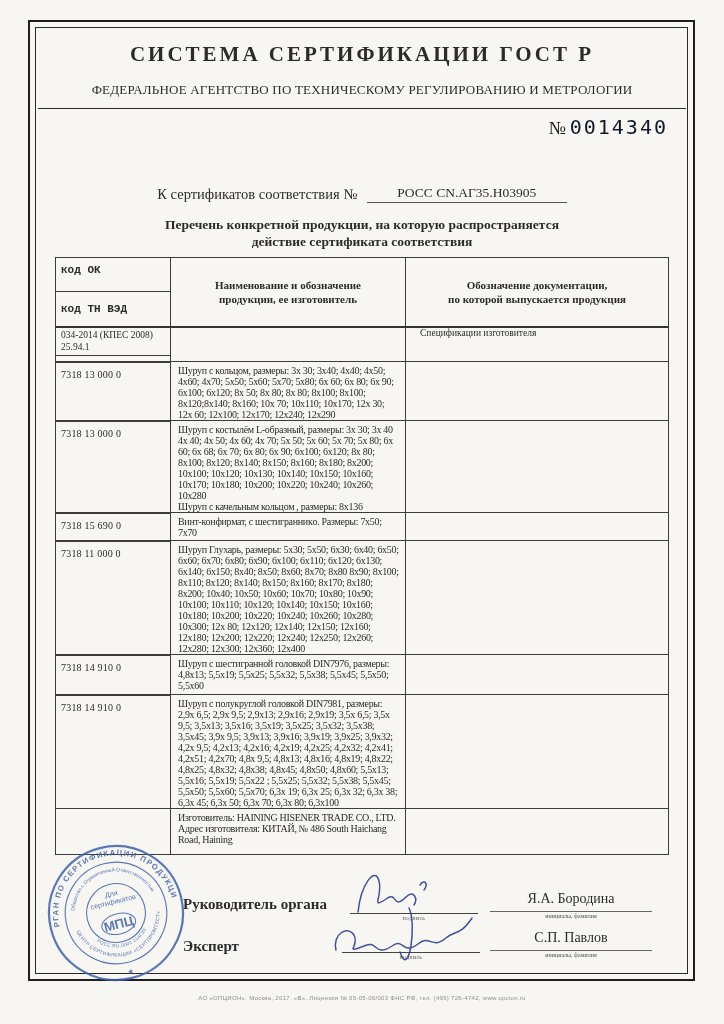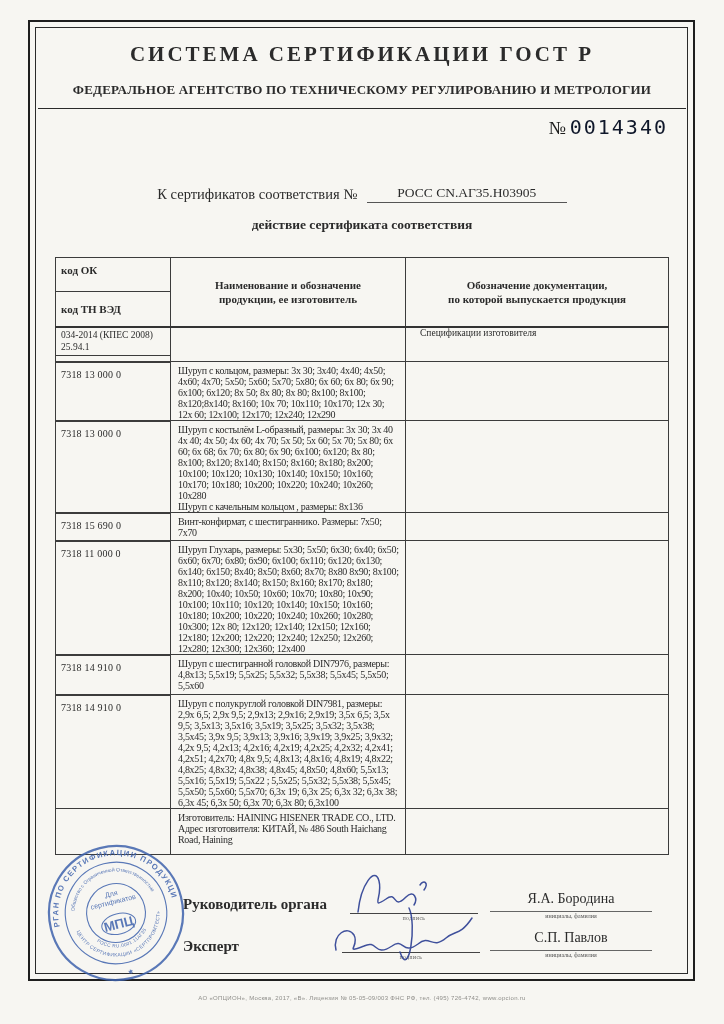--- a/index.html
+++ b/index.html
@@ -2,36 +2,36 @@
 <html><head>
 <meta charset="utf-8">
 <style>
   html,body{margin:0;padding:0;background:#e9e8e4;}
   .page{position:relative;width:724px;height:1024px;background:#f7f6f2;overflow:hidden;
         font-family:"Liberation Serif",serif;color:#2b2b2b;}
   .frame{position:absolute;left:28px;top:20px;width:663px;height:957px;border:2.5px solid #1e1e1e;}
   .frame-inner{position:absolute;inset:5px;border:1px solid #2a2a2a;}
   .abs{position:absolute;}
   .hdr-title{top:42px;left:28px;width:668px;text-align:center;font-size:21px;font-weight:bold;letter-spacing:3px;}
-  .hdr-sub{top:82px;left:28px;width:668px;text-align:center;font-size:13px;font-weight:bold;letter-spacing:.2px;}
+  .hdr-sub{top:82px;left:28px;width:668px;text-align:center;font-size:13px;font-weight:normal;letter-spacing:.2px;}
   .hdr-rule{top:108px;left:38px;width:648px;border-top:1.5px solid #2a2a2a;height:0;}
   .doc-num{top:115px;left:28px;width:640px;text-align:right;}
   .doc-num .nolabel{font-size:18px;color:#1d1d1d;}
   .doc-num .noval{font-family:"DejaVu Sans Mono",monospace;font-size:20px;color:#0f172a;letter-spacing:2px;}
   .annex-title{top:146px;left:28px;width:668px;text-align:center;font-size:21px;font-weight:bold;letter-spacing:1.5px;}
   .cert-line{top:185px;left:28px;width:668px;text-align:center;font-size:14.5px;}
   .cert-num{display:inline-block;min-width:180px;border-bottom:1px solid #555;font-size:13.5px;
             padding:0 10px 1px;margin-left:6px;vertical-align:bottom;}
   .scope{top:216px;left:28px;width:668px;text-align:center;font-size:13.5px;font-weight:bold;line-height:17px;}
   
   table.products{position:absolute;top:257px;left:55px;width:613px;border-collapse:collapse;table-layout:fixed;
                  border:1.5px solid #3a3a3a;}
   table.products td{border:1px solid #3c3c3c;vertical-align:top;padding:0;}
   tr.thead td{border-bottom:2px solid #333;}
-  .c1h{height:68px;}
+  .c1h{height:68px;font-family:Liberation Mono, monospace;}
   .c1h-top{height:34px;border-bottom:1px solid #3c3c3c;padding:6px 0 0 5px;font-size:11px;font-weight:bold;box-sizing:border-box;}
   .c1h-bot{padding:11px 0 0 5px;font-size:11px;font-weight:bold;}
   .ch{text-align:center;font-size:11px;font-weight:bold;vertical-align:middle !important;line-height:14px;}
   .c1{font-size:10px;}
   .c1pad{height:30%;border-bottom:1px solid #3c3c3c;}
   .c1code{padding:6px 3px 0 5px;letter-spacing:.2px;}
   .r1code{border-bottom:1px solid #3c3c3c;padding:2px 4px 2px 5px;font-size:9.5px;line-height:11.5px;}
   .c2{font-size:10px;letter-spacing:-.3px;line-height:11px;margin-top:12px;}
   .c2 > div{padding:0 6px 0 7px;}
   .c2 > div:first-child{padding-top:3px;}
@@ -75,20 +75,21 @@
     <span class="noval">0014340</span>
   </div>
 
 
   <div class="abs cert-line">
     <span>К сертификатов соответствия №</span>
     <span class="cert-num">РОСС CN.АГ35.Н03905</span>
   </div>
 
   <div class="abs scope">
+    <div>Перечень конкретной продукции,  на которую распространяется</div>
     <div>действие сертификата соответствия</div>
   </div>
 
   <table class="products">
     <colgroup>
         <col style="width:115px">
         <col style="width:235px">
         <col style="width:263px">
       </colgroup>
     <tbody>

